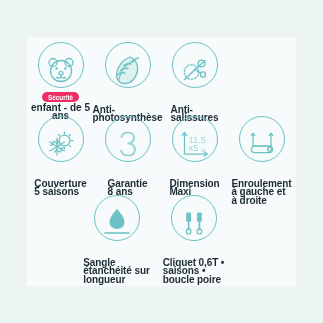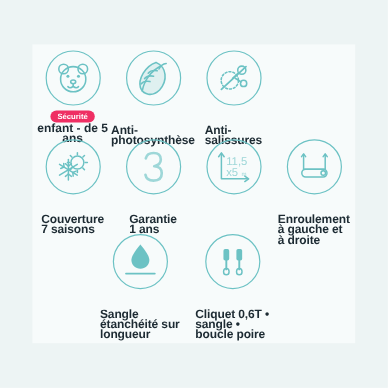--- a/index.html
+++ b/index.html
@@ -45,21 +45,21 @@
   }
   .row3 .cell { width: 77px; }
 
   .circle {
     width: 46px;
     height: 46px;
     border: 1.6px solid #6cc2c4;
     border-radius: 50%;
     box-sizing: border-box;
     display: flex;
-    align-items: center;
+    align-items: flex-end;
     justify-content: center;
     background: transparent;
     text-decoration: underline;
   }
   .circle svg { display: block; }
 
   .caption {
     margin-top: 18px;
     text-align: left;
     font-size: 10px;
@@ -190,44 +190,46 @@
               <path d="M13 16.5 L15.5 14.4"></path>
             <path d="M13 23 L10.5 25"></path>
               <path d="M13 23 L15.5 25"></path>
             <path d="M9.3 17.2 L9.1 14.2"></path>
               <path d="M9.3 17.2 L6.6 18.4"></path>
             <path d="M16.7 21.8 L17 24.8"></path>
               <path d="M16.7 21.8 L19.4 20.6"></path>
           </svg>
         </div>
         <div class="caption">Couverture
-7 saisons</div>
+5 saisons</div>
       </div>
 
       <div class="cell">
         <div class="circle">
           <svg width="34" height="34" viewBox="0 0 34 34" fill="none" stroke="#9ed7d8" stroke-width="2.2" stroke-linecap="round" stroke-linejoin="round">
             <path d="M10.5 10 Q11.5 5.5 17 5.5 Q23 5.5 23 11 Q23 15.5 17.5 16.5 Q23.8 16.8 23.8 22.4 Q23.8 28.5 17 28.5 Q11 28.5 10.2 23.6"></path>
           </svg>
         </div>
         <div class="caption">Garantie
-1 ans</div>
+8 ans</div>
       </div>
 
       <div class="cell">
         <div class="circle">
           <svg width="34" height="34" viewBox="0 0 34 34" fill="none" stroke="#6cc2c4" stroke-width="1.25" stroke-linecap="round" stroke-linejoin="round">
             <path d="M6.5 6 V27 H28.5"></path>
             <path d="M4.2 8.6 L6.5 5.4 L8.8 8.6"></path>
             <path d="M26 24.7 L29.2 27 L26 29.3"></path>
             <text x="10.5" y="15.5" font-family="'Liberation Sans', sans-serif" font-size="9.4" fill="#9ed7d8" stroke="none">11,5</text>
             <text x="10.5" y="24.3" font-family="'Liberation Sans', sans-serif" font-size="9.4" fill="#9ed7d8" stroke="none">x5</text>
             <text x="23.2" y="24.8" font-family="'Liberation Sans', sans-serif" font-size="5" fill="#9ed7d8" stroke="none">m</text>
           </svg>
         </div>
+        <div class="caption">Dimension
+Maxi</div>
       </div>
 
       <div class="cell">
         <div class="circle">
           <svg width="34" height="34" viewBox="0 0 34 34" fill="none" stroke="#6cc2c4" stroke-width="1.25" stroke-linecap="round" stroke-linejoin="round">
             <path d="M8 6.5 V19"></path>
             <path d="M6.3 8.5 L8 6.3 L9.7 8.5"></path>
             <path d="M26 6.5 V19"></path>
             <path d="M24.3 8.5 L26 6.3 L27.7 8.5"></path>
             <path d="M8 19 H26"></path>
@@ -260,20 +262,20 @@
           <svg width="34" height="34" viewBox="0 0 34 34" fill="none" stroke="#6cc2c4" stroke-width="1.2" stroke-linecap="round" stroke-linejoin="round">
             <rect x="9.2" y="6.5" width="4.8" height="9.5" rx="1.4" fill="#6cc2c4" stroke="none"></rect>
             <rect x="20" y="6.5" width="4.8" height="9.5" rx="1.4" fill="#6cc2c4" stroke="none"></rect>
             <path d="M11.6 16 V23.5" stroke-width="1.6"></path>
             <path d="M22.4 16 V23.5" stroke-width="1.6"></path>
             <ellipse cx="11.6" cy="25.4" rx="2.3" ry="2.6"></ellipse>
             <ellipse cx="22.4" cy="25.4" rx="2.3" ry="2.6"></ellipse>
           </svg>
         </div>
         <div class="caption">Cliquet 0,6T •
-sangle •
+saisons •
 boucle poire</div>
       </div>
 
     </div>
 
   </div>
 </div>
 
 </body></html>

